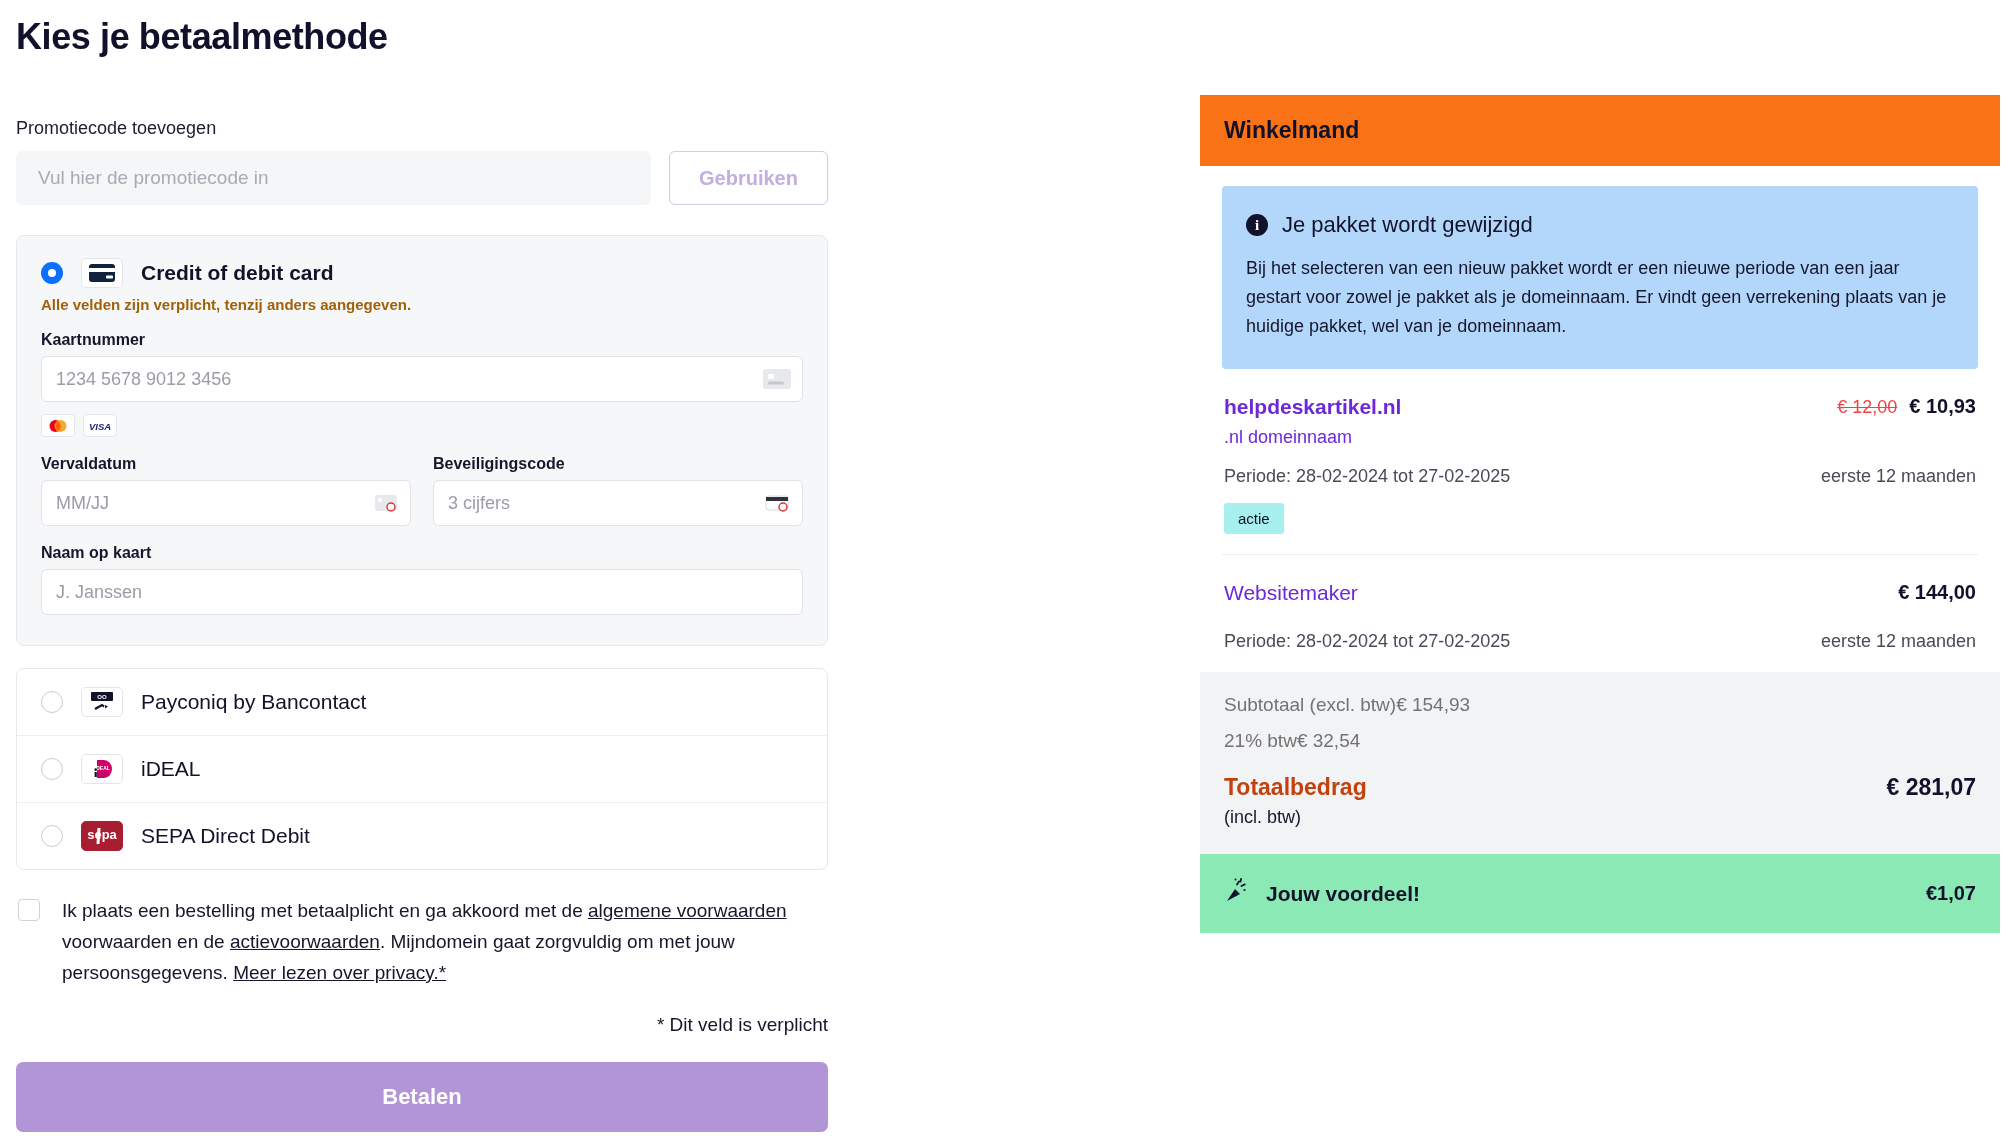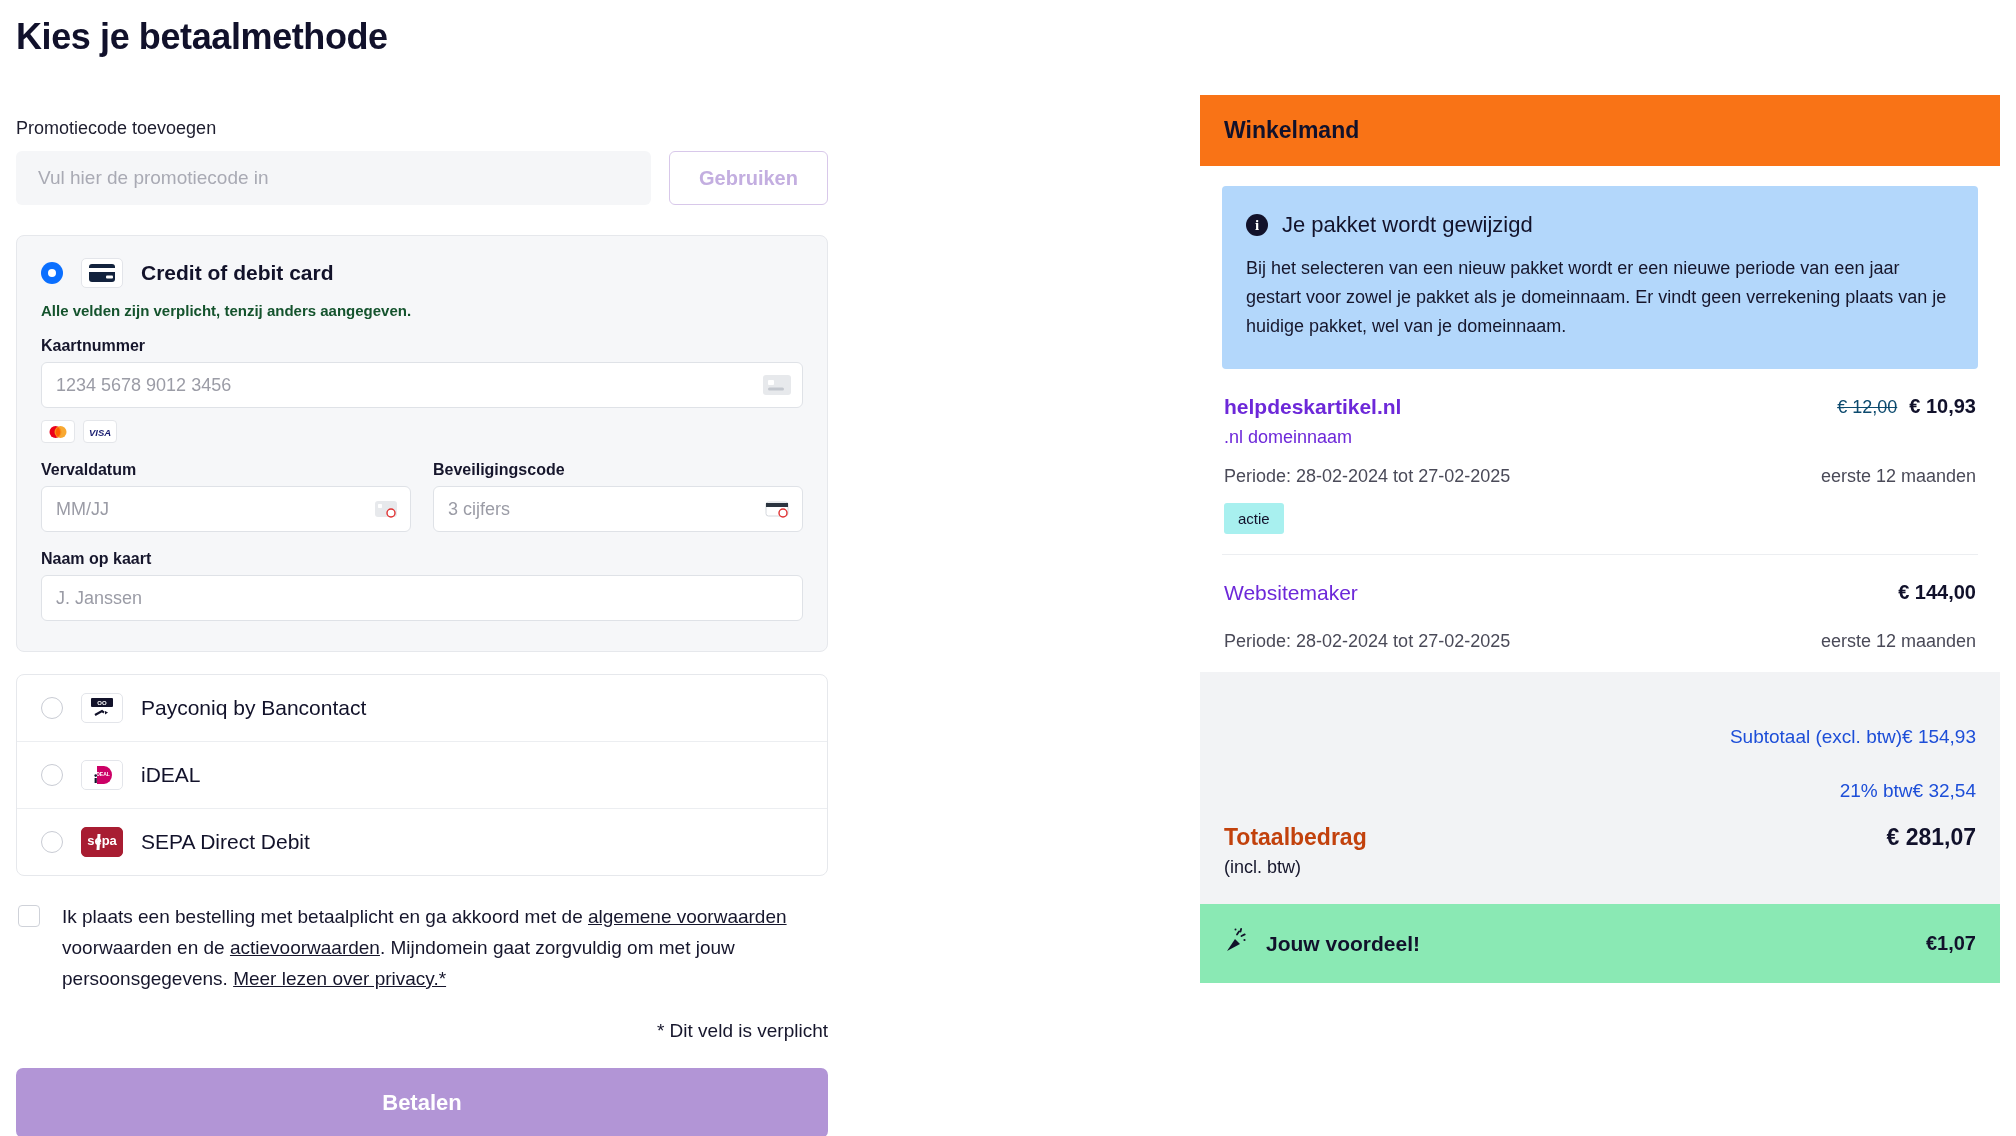--- a/index.html
+++ b/index.html
@@ -128,22 +128,22 @@
 
   .pay-name {
     font-size: 21px;
     font-weight: 700;
     color: #12122a;
   }
 
   .req-note {
     font-size: 15px;
     font-weight: 700;
-    color: #14532d;
-    margin-top: 14px;
+    color: #a16207;
+    margin-top: 8px;
   }
 
   .field-label {
     font-size: 16px;
     font-weight: 700;
     color: #16162c;
     margin-top: 18px;
     margin-bottom: 7px;
   }
 
@@ -339,21 +339,21 @@
   }
   .ci-price-wrap {
     text-align: right;
     display: flex;
     align-items: baseline;
     gap: 12px;
     justify-content: flex-end;
   }
   .ci-old {
     font-size: 18px;
-    color: #0c4a6e;
+    color: #ef4444;
     text-decoration: line-through;
   }
   .ci-price {
     font-size: 20px;
     font-weight: 700;
     color: #11112b;
   }
   .ci-meta-row {
     display: flex;
     justify-content: space-between;
@@ -372,25 +372,24 @@
     padding: 7px 14px;
     border-radius: 3px;
   }
 
   .totals {
     background: #f2f3f5;
     padding: 22px 24px 26px 24px;
   }
   .tot-row {
     display: flex;
-    justify-content: flex-end;
+    justify-content: flex-start;
     font-size: 19px;
-    color: #1d4ed8;
+    color: #737373;
     margin-bottom: 14px;
-    margin-top: 32px;
   }
   .tot-row:last-child { margin-bottom: 0; }
   .tot-big {
     display: flex;
     justify-content: space-between;
     align-items: baseline;
     margin-top: 22px;
   }
   .tot-big .lbl { font-size: 23px; font-weight: 700; color: #c2410c; }
   .tot-big .val { font-size: 23px; font-weight: 700; color: #11112b; }

